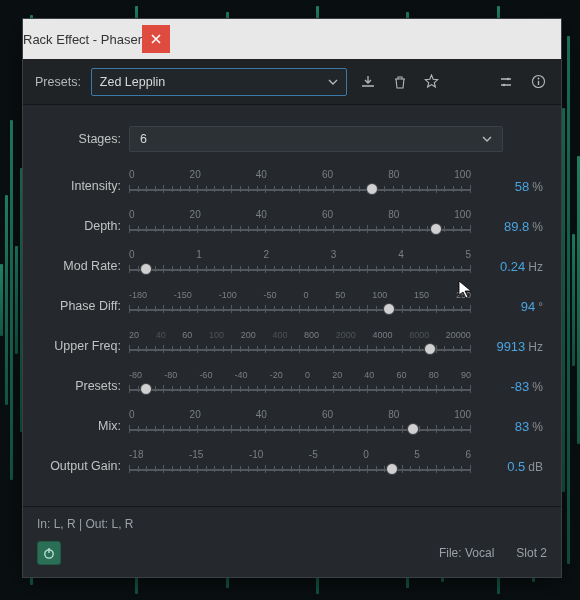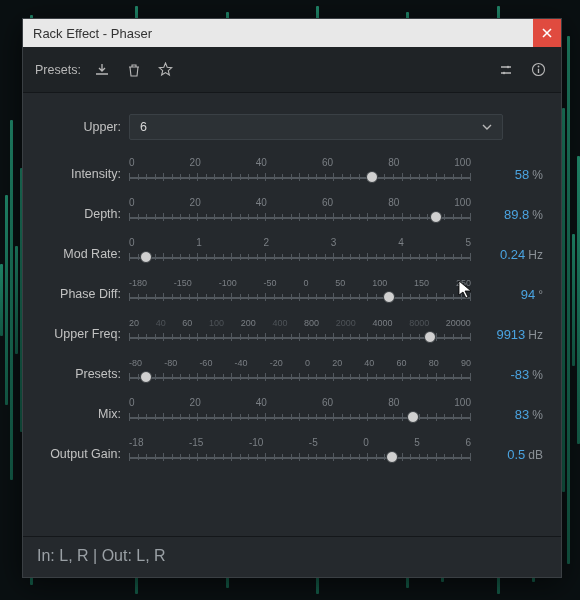--- a/index.html
+++ b/index.html
@@ -29,23 +29,22 @@
     width: 540px; height: 560px;
     background: #1f2326;
     border: 1px solid #3a3f43;
     box-shadow: 0 6px 30px rgba(0,0,0,0.6);
     display: flex; flex-direction: column;
     z-index: 10;
     font-size: 12.5px;
     color: #c8c8c8;
   }
   .titlebar {
-    height: 28px; background: #e8e8e8;
-    display: flex; align-items: center; justify-content: space-between;
-    padding-left: 10px;
+    height: 40px; background: #e8e8e8;
+    display: flex; align-items: center; 
   }
   .titlebar-title { color: #333; font-size: 13px; }
   .close-btn {
     width: 28px; height: 28px;
     background: #e04b3f; color: #fff;
     display: flex; align-items: center; justify-content: center;
     font-size: 14px; cursor: pointer;
   }
   .toolbar {
     height: 46px;
@@ -140,21 +139,21 @@
     position: absolute;
     width: 16px; height: 20px;
     z-index: 50;
   }
   .footer {
     border-top: 1px solid #14171a;
     padding: 10px 14px 12px 14px;
     display: flex; flex-direction: column; gap: 10px;
     background: #25292d;
   }
-  .io-row { color: #9aa0a5; font-size: 16px; }
+  .io-row { color: #9aa0a5; font-size: 12px; }
   .foot-row { display: flex; align-items: center; gap: 10px; }
   .power-btn {
     width: 24px; height: 24px;
     background: #2b6f56; border: 1px solid #1e5a44;
     border-radius: 3px;
     display: flex; align-items: center; justify-content: center;
     cursor: pointer;
   }
   .foot-spacer { flex: 1; }
   .foot-label { color: #9aa0a5; font-size: 12px; }
@@ -288,20 +287,26 @@
     <span class="titlebar-title">Rack Effect - Phaser</span>
     <div class="close-btn">
       <svg width="10" height="10" viewBox="0 0 10 10">
           <path d="M1 1 L9 9 M9 1 L1 9" stroke="#fff" stroke-width="1.6"></path>
         </svg>
     </div>
   </div>
 
   <div class="toolbar">
     <span class="toolbar-label">Presets:</span>
+    <div class="preset-select">
+      <span>Zed Lepplin</span>
+      <svg class="chev" viewBox="0 0 10 10">
+          <path d="M1 3 L5 7 L9 3" fill="none" stroke="#b8b8b8" stroke-width="1.4"></path>
+        </svg>
+    </div>
     <div class="icon-btn">
       <svg width="16" height="14" viewBox="0 0 16 14">
           <path d="M8 1 L8 8 M5 5 L8 8 L11 5 M2 11 L14 11" stroke="#b8b8b8" stroke-width="1.3" fill="none"></path>
         </svg>
     </div>
     <div class="icon-btn">
       <svg width="14" height="14" viewBox="0 0 14 14">
           <path d="M3 4 L11 4 L10 13 L4 13 Z M5 4 L5 2 L9 2 L9 4 M2 4 L12 4" stroke="#b8b8b8" stroke-width="1.1" fill="none"></path>
         </svg>
     </div>
@@ -323,21 +328,21 @@
           <circle cx="7.5" cy="7.5" r="6" stroke="#b8b8b8" stroke-width="1.1" fill="none"></circle>
           <circle cx="7.5" cy="4.5" r="0.9" fill="#b8b8b8"></circle>
           <path d="M7.5 6.8 L7.5 11" stroke="#b8b8b8" stroke-width="1.3"></path>
         </svg>
     </div>
   </div>
 
   <div class="body">
 
     <div class="row">
-      <div class="row-label">Upper:</div>
+      <div class="row-label">Stages:</div>
       <div class="stages-select">
         <span>6</span>
         <svg class="chev" viewBox="0 0 10 10">
             <path d="M1 3 L5 7 L9 3" fill="none" stroke="#b8b8b8" stroke-width="1.4"></path>
           </svg>
       </div>
     </div>
 
     <div id="param-rows">
         <div class="row">
@@ -841,18 +846,29 @@
             </div>
           </div>
           <div class="value"><span>0.5</span><span class="unit">dB</span></div>
         </div>
       </div>
 
   </div>
 
   <div class="footer">
     <div class="io-row">In: L, R | Out: L, R</div>
+    <div class="foot-row">
+      <div class="power-btn">
+        <svg width="14" height="14" viewBox="0 0 14 14">
+            <circle cx="7" cy="8" r="4.2" stroke="#bfe8da" stroke-width="1.3" fill="none"></circle>
+            <path d="M7 2 L7 7" stroke="#bfe8da" stroke-width="1.3"></path>
+          </svg>
+      </div>
+      <div class="foot-spacer"></div>
+      <span class="foot-label"><span>File:</span> <span>Vocal</span></span>
+      <span class="foot-label" style="margin-left:12px">Slot 2</span>
+    </div>
   </div>
 </div>
 
 <svg class="cursor-arrow" id="cursor" viewBox="0 0 16 20" style="left: 458px; top: 280px;">
   <path d="M1 1 L1 15 L5 12 L8 18 L10 17 L7 11 L13 11 Z" fill="#fff" stroke="#000" stroke-width="0.8"></path>
 </svg>
 
 </body></html>

